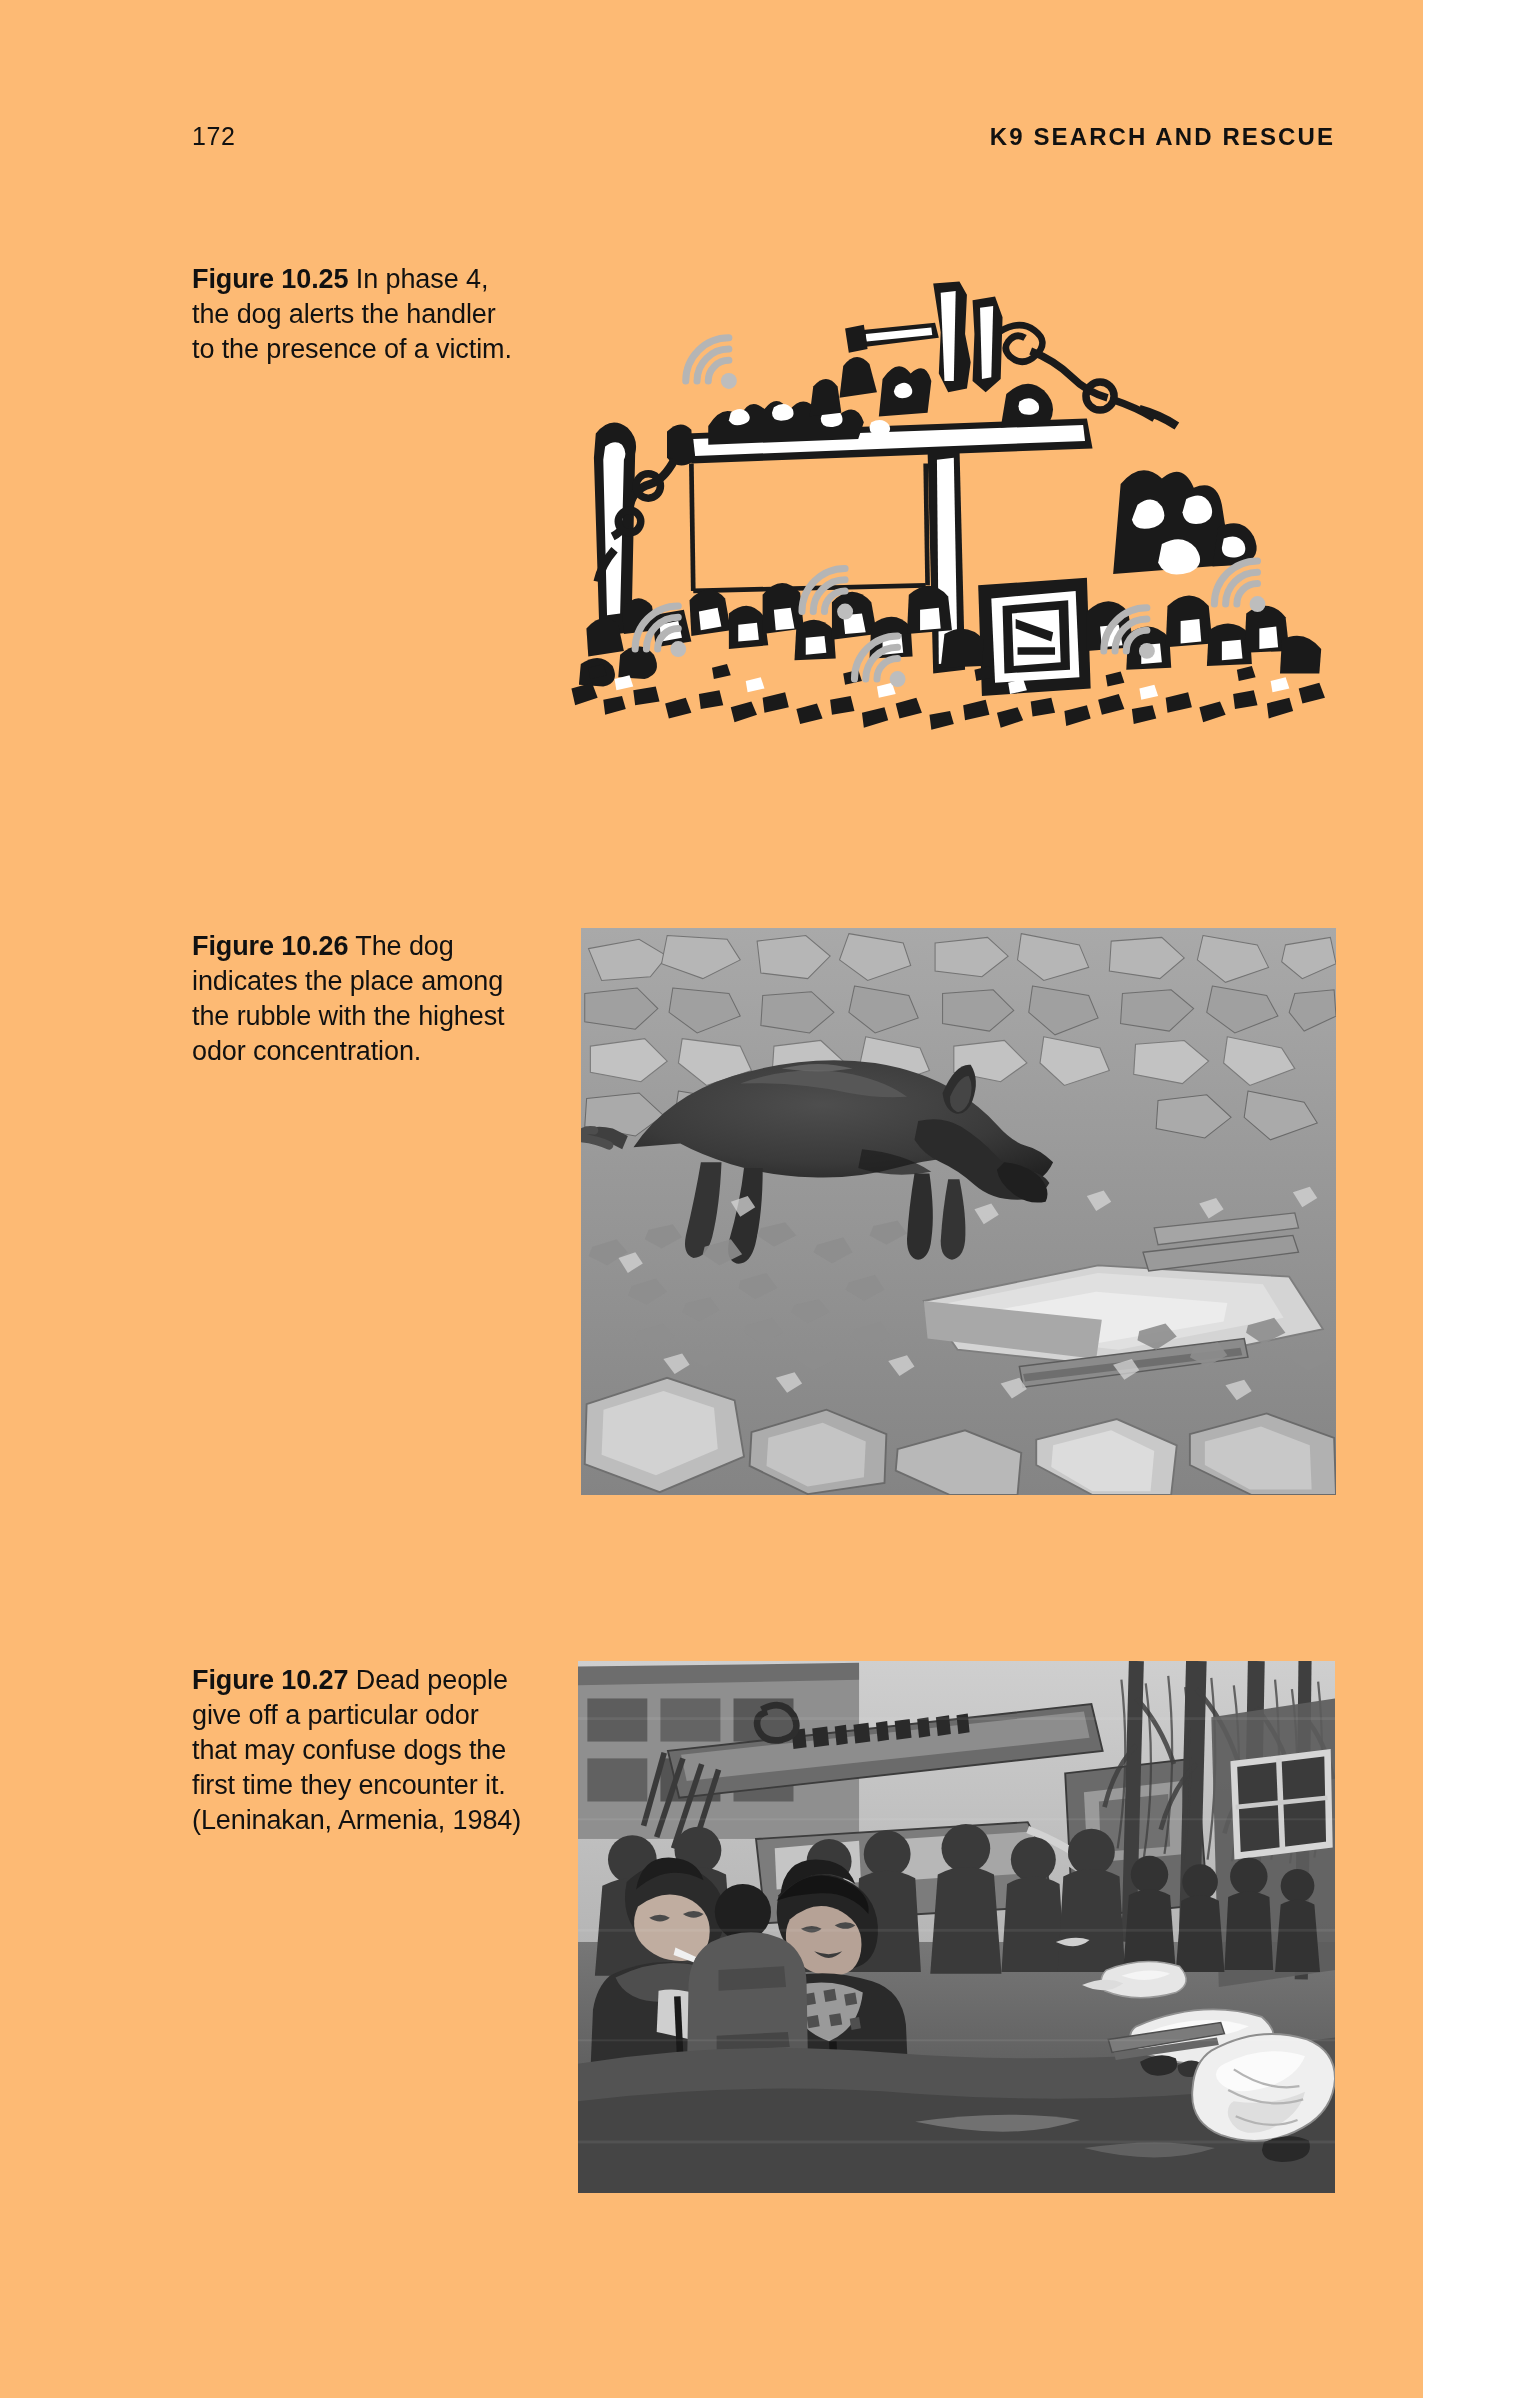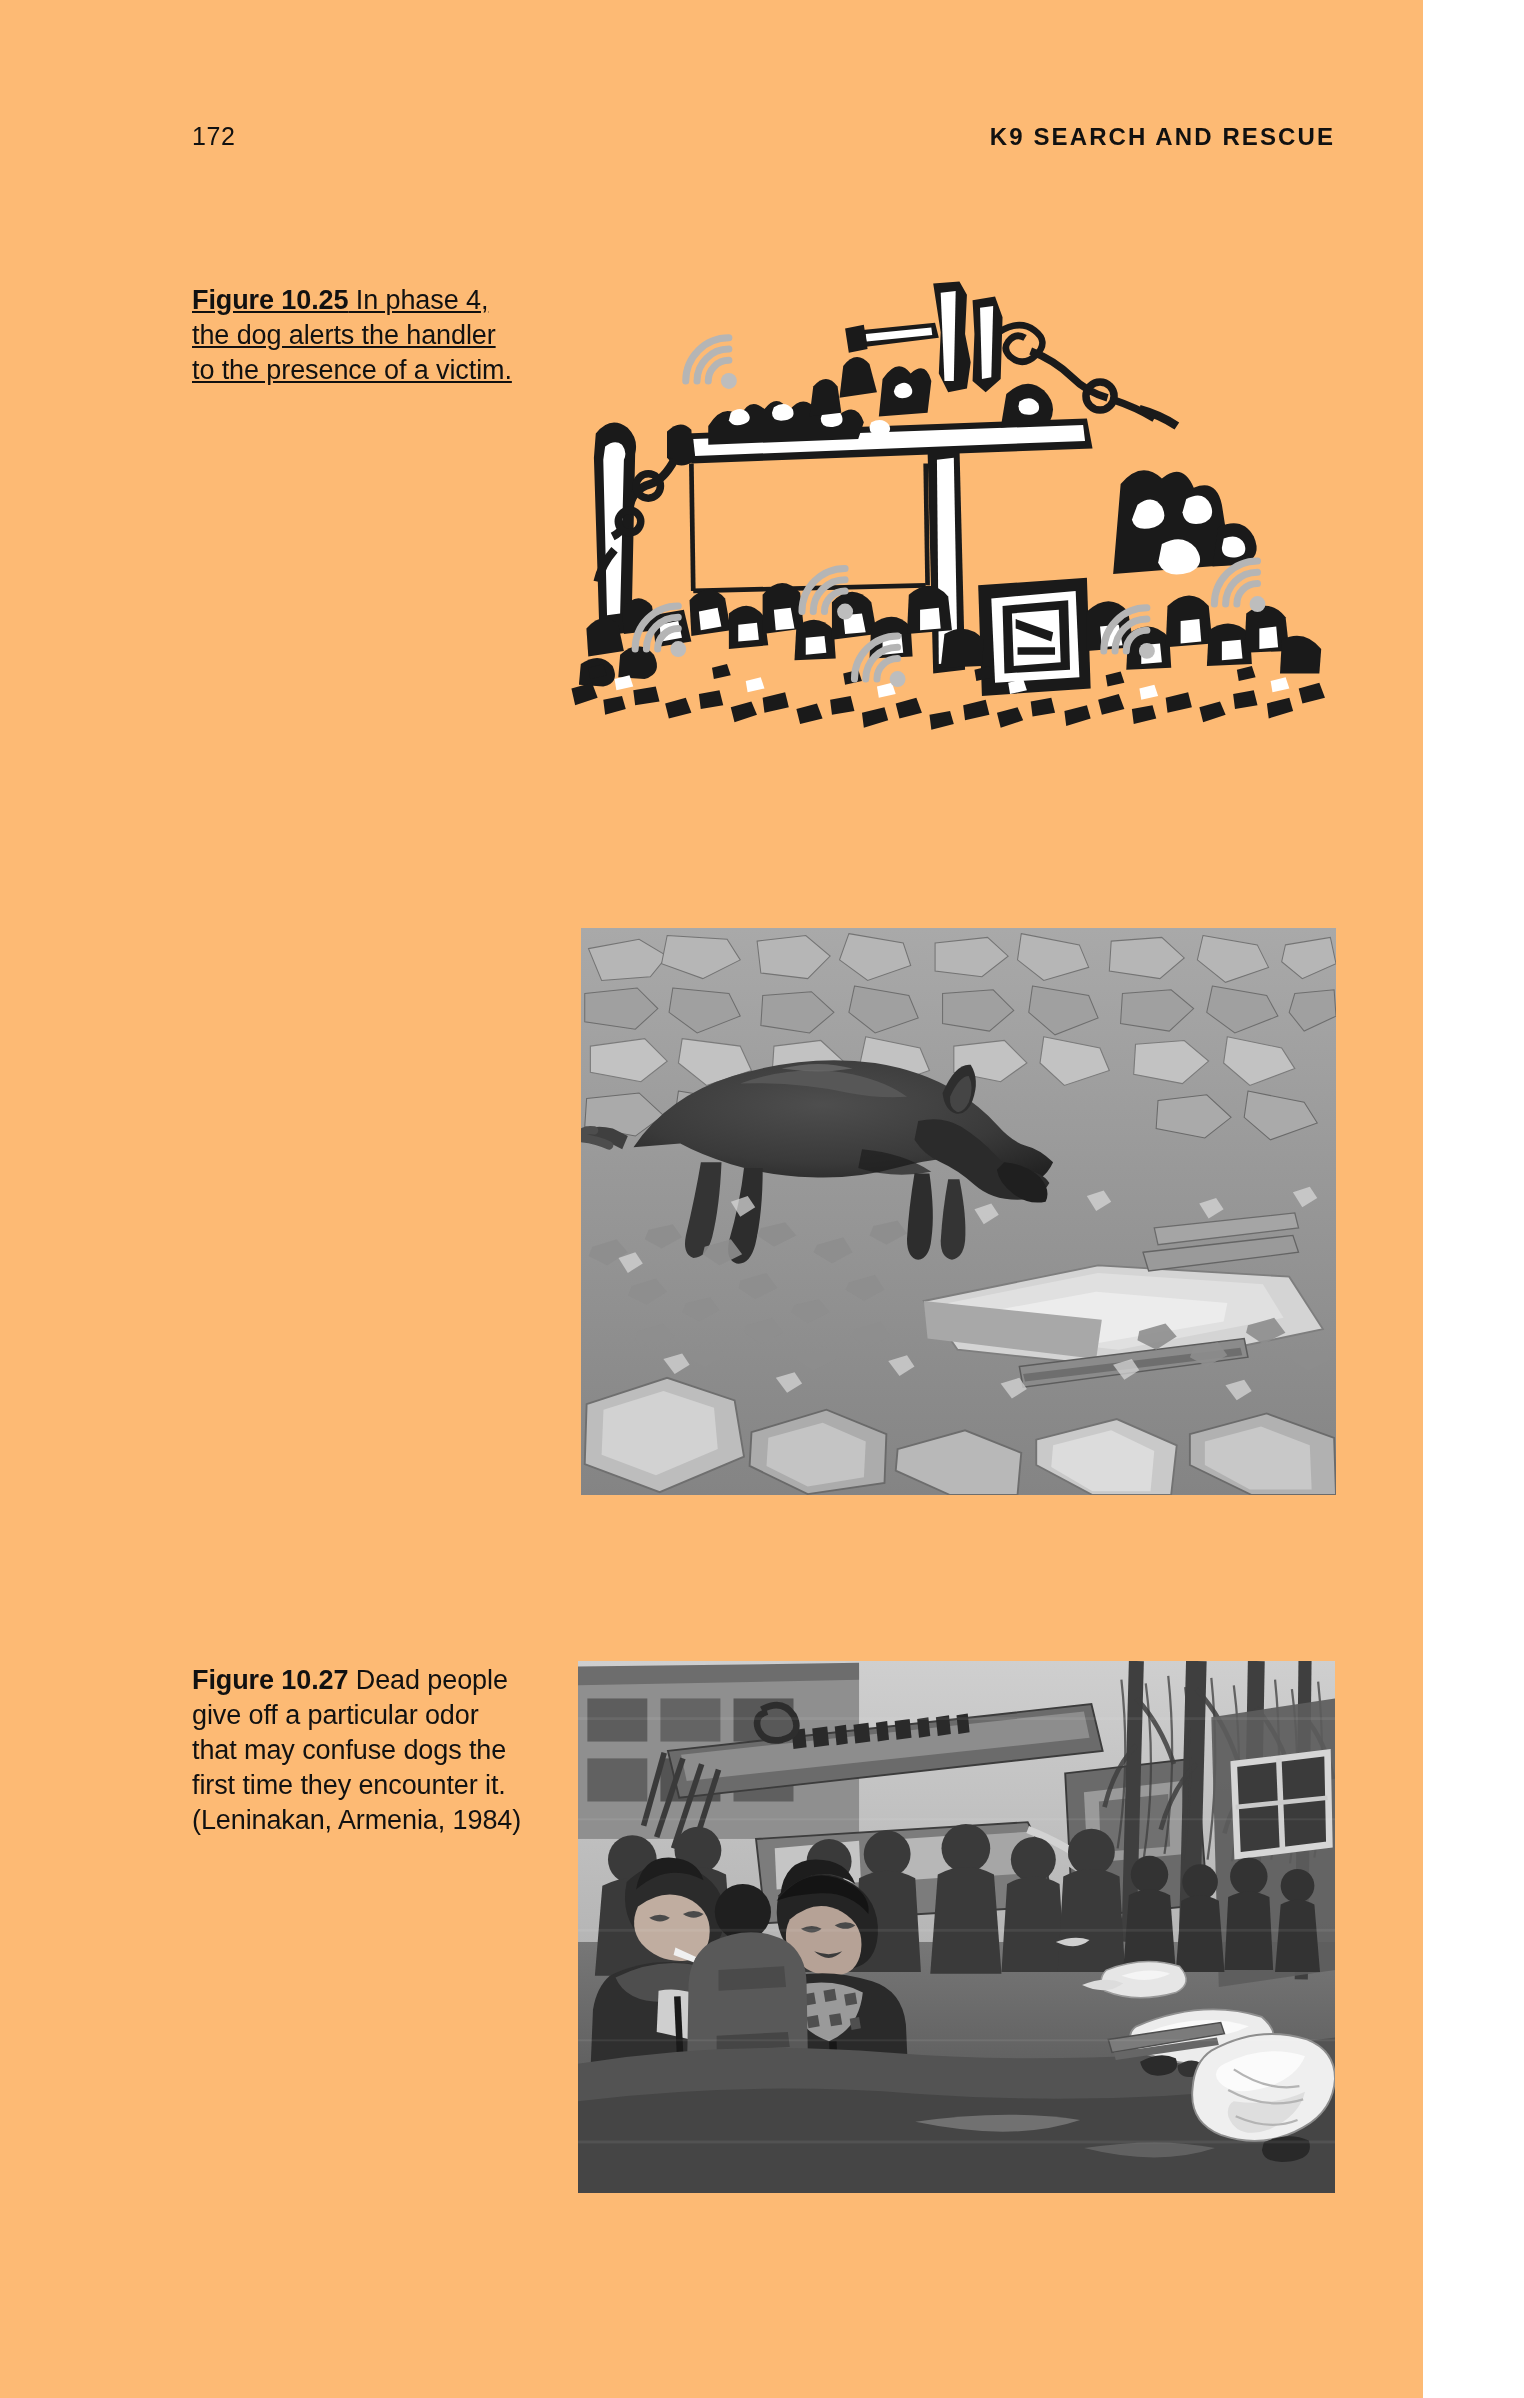--- a/index.html
+++ b/index.html
@@ -87,21 +87,21 @@
     width: 755px;
     height: 567px;
   }
   #photo-1027 {
     left: 578px;
     top: 1661px;
     width: 757px;
     height: 532px;
   }
 
-  #caption-1025 { left: 192px; top: 283px; text-decoration: underline; }
+  #caption-1025 { left: 192px; top: 262px; }
   #caption-1026 { left: 192px; top: 929px; }
   #caption-1027 { left: 192px; top: 1663px; }
 </style>
 </head>
 <body>
 
 <div class="page">
 
   <div class="running-head">
     <span class="folio">172</span>
@@ -277,20 +277,23 @@
         <use href="#scent" x="178" y="112"></use>
         <use href="#scent" x="124" y="398"></use>
         <use href="#scent" x="302" y="358"></use>
         <use href="#scent" x="358" y="430"></use>
         <use href="#scent" x="624" y="400"></use>
         <use href="#scent" x="742" y="350"></use>
       </g>
     </svg>
   </div>
 
+  <div class="caption" id="caption-1026">
+    <span class="lbl">Figure 10.26</span><span> The dog indicates the place among the rubble with the highest odor concentration.</span>
+  </div>
 
   <div class="photo" id="photo-1026">
     <svg viewBox="0 0 806 605" xmlns="http://www.w3.org/2000/svg" aria-hidden="true" preserveAspectRatio="none">
       <defs>
         <linearGradient id="g26bg" x1="0" y1="0" x2="0" y2="1">
           <stop offset="0%" stop-color="#a9a9a9"></stop>
           <stop offset="45%" stop-color="#989898"></stop>
           <stop offset="100%" stop-color="#848484"></stop>
         </linearGradient>
         <radialGradient id="dogbody" cx="45%" cy="35%" r="75%">

